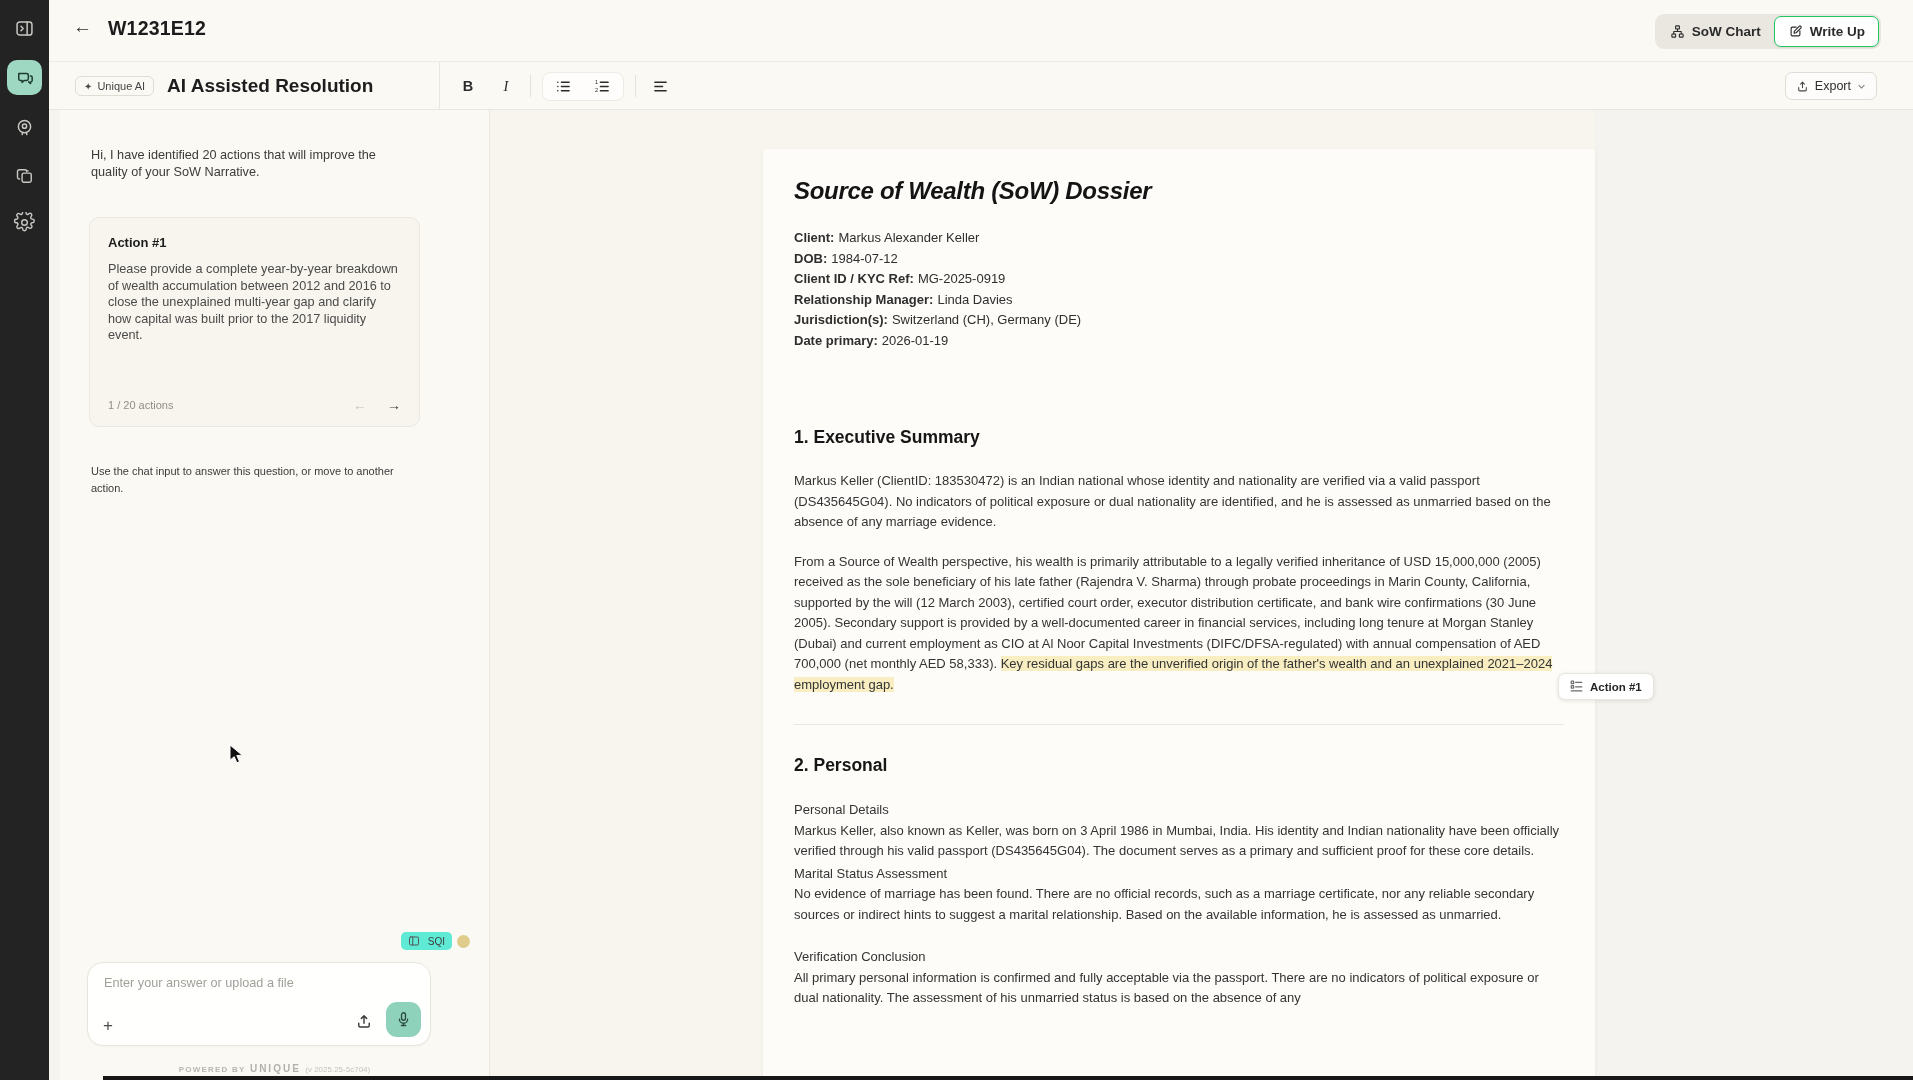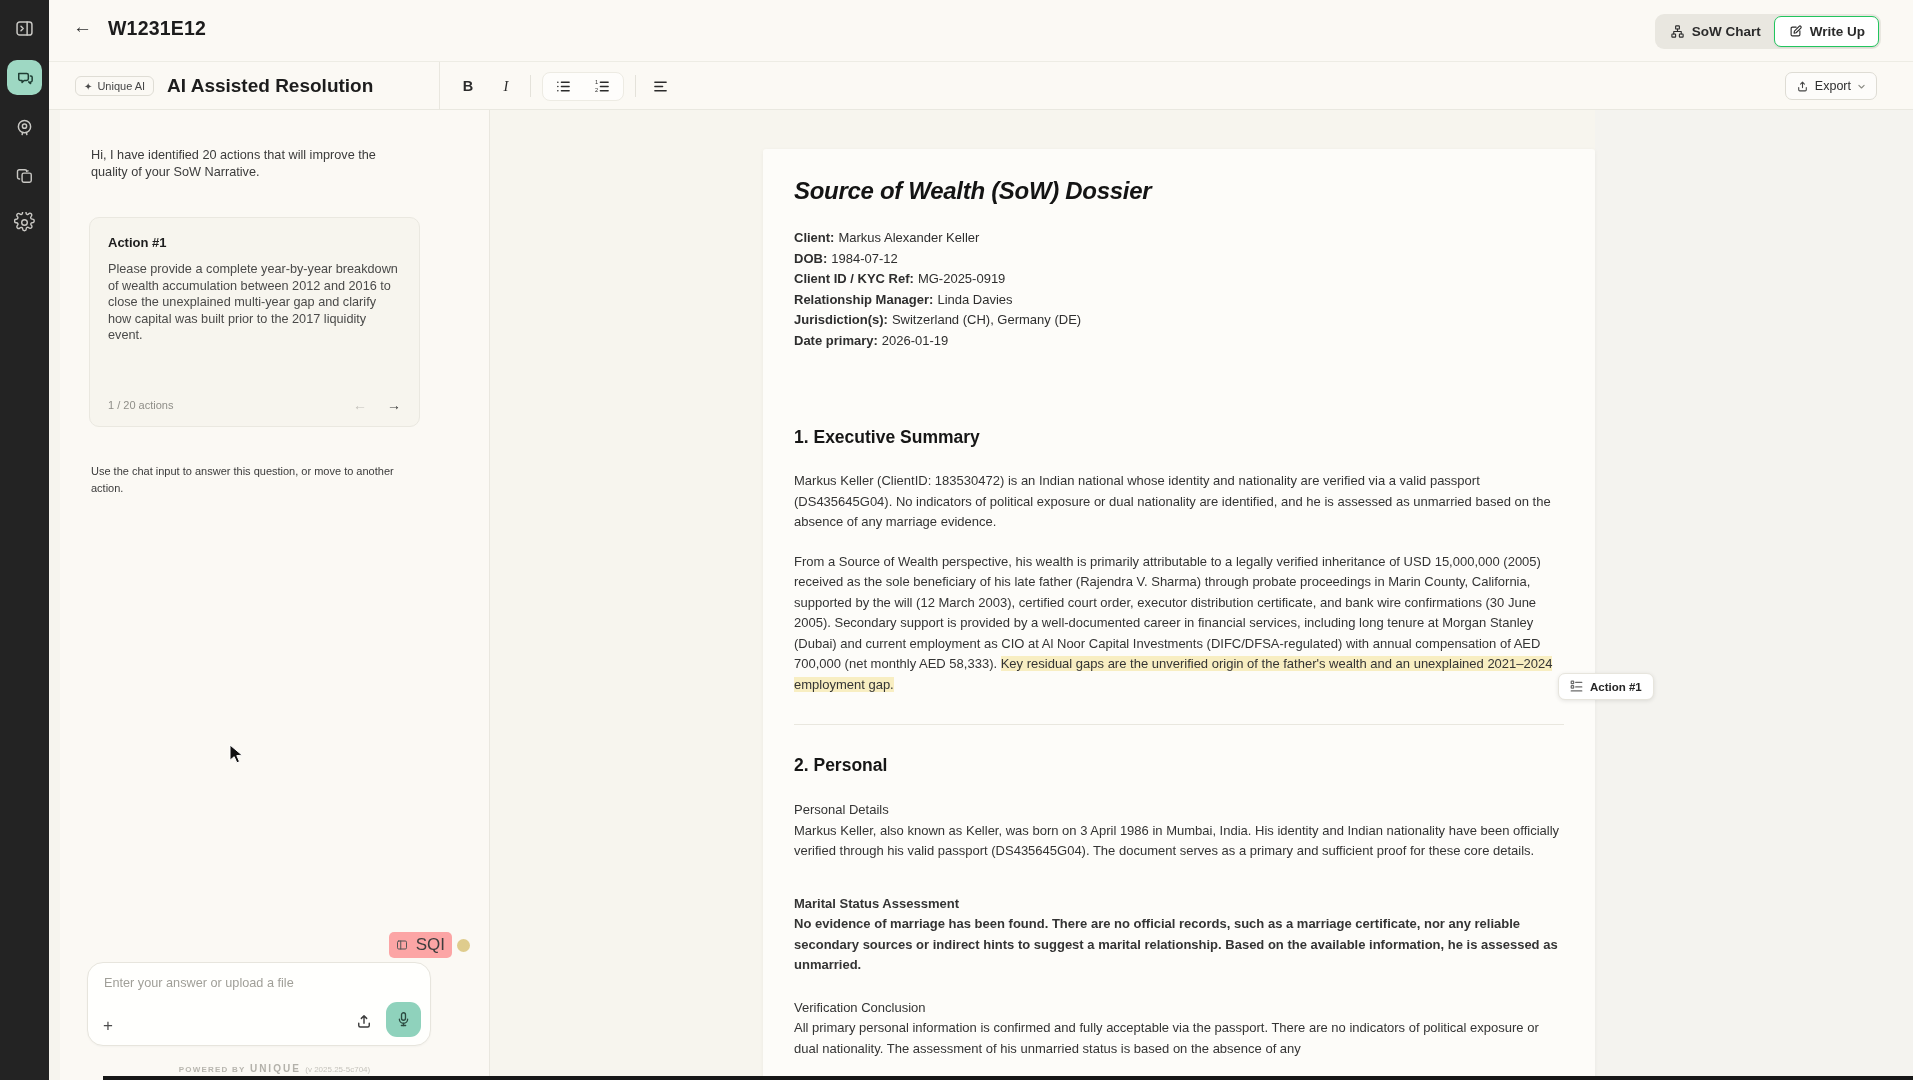--- a/index.html
+++ b/index.html
@@ -43,21 +43,21 @@
   .card { position:absolute; left:29px; top:107px; width:331px; height:210px; background:#f7f5ee; border:1px solid #eae8e0; border-radius:10px; padding:17px 18px 13px; display:flex; flex-direction:column; }
   .card-title { font-size:13px; font-weight:bold; color:#1d1d1d; }
   .card-body { margin-top:11px; font-size:12.7px; line-height:16.6px; color:#4a4a49; }
   .card-foot { margin-top:auto; display:flex; align-items:center; justify-content:space-between; }
   .card-count { font-size:11px; color:#8f8e88; }
   .card-arrows { display:flex; align-items:center; gap:20px; }
   .arrow-prev { font-size:14px; color:#c5c3bc; cursor:default; }
   .arrow-next { font-size:14px; color:#3c3c3b; cursor:pointer; }
   .hint { position:absolute; left:31px; top:353px; width:322px; font-size:11px; line-height:17px; color:#3b3b3b; }
   .sqi-row { position:absolute; right:19px; top:822px; display:flex; align-items:center; gap:5px; }
-  .sqi-badge { display:flex; align-items:center; gap:8px; background:#fca5a5; border-radius:5px; padding:3px 7px; font-size:17px; color:#3d3d3d; cursor:pointer; }
+  .sqi-badge { display:flex; align-items:center; gap:8px; background:#5eead4; border-radius:5px; padding:3px 7px; font-size:10px; color:#3d3d3d; cursor:pointer; }
   .sqi-badge svg { color:#555; }
   .sqi-dot { width:13px; height:13px; border-radius:50%; background:#d9c47a; opacity:.85; }
   .inputbox { position:absolute; left:27px; top:852px; width:344px; height:84px; background:#fffffd; border:1px solid #e7e5dd; border-radius:16px; box-shadow:0 1px 2px rgba(0,0,0,.03); }
   .inputbox input { position:absolute; left:16px; top:13px; width:300px; border:none; outline:none; background:transparent; font-size:12.7px; color:#333; font-family:inherit; }
   .inputbox input::placeholder { color:#a09f98; }
   .plus { position:absolute; left:15px; bottom:11px; font-size:17px; color:#4c4c4c; line-height:1; cursor:pointer; }
   .upload { position:absolute; right:57px; bottom:11px; color:#3c3c3c; cursor:pointer; }
   .mic { position:absolute; right:9px; bottom:8px; width:35px; height:35px; border-radius:11px; background:#8fd2bc; display:flex; align-items:center; justify-content:center; color:#2c4a40; cursor:pointer; }
   .powered { position:absolute; left:0; right:0; top:948px; text-align:center; white-space:nowrap; }
   .pw-by { font-size:8px; letter-spacing:1.2px; color:#b8b6af; font-weight:600; }
@@ -72,21 +72,21 @@
   .meta { margin-top:23px; font-size:13px; line-height:20.5px; color:#2e2e2e; }
   .meta b { font-weight:bold; }
   .meta .v { margin-left:4px; }
   .h2a { margin-top:76px; font-size:17.5px; font-weight:bold; color:#161616; }
   .h2b { margin-top:30px; font-size:17.5px; font-weight:bold; color:#161616; }
   .para { font-size:13px; line-height:20.5px; color:#343434; }
   .p1 { margin-top:23px; }
   .p2 { margin-top:19px; }
   .hl { background:#f8eec2; }
   .doc-hr { margin-top:29px; border:none; border-top:1px solid #e9e7df; }
-  .blk1 { margin-top:24px; } .blk2 { margin-top:32px;font-weight:bold; } .blk3 { margin-top:22px; }
+  .blk1 { margin-top:24px; } .blk2 { margin-top:2px; } .blk3 { margin-top:22px; }
   .pill { position:absolute; left:1118px; top:563px; display:flex; align-items:center; gap:7px; padding:6px 11px; background:#ffffff; border:1px solid #e7e5dd; border-radius:7px; box-shadow:0 1px 4px rgba(0,0,0,.10); font-size:11.5px; font-weight:bold; color:#262626; cursor:pointer; z-index:10; }
   .pill svg { color:#6b6b6b; }
 
   .cursor { position:absolute; left:229px; top:744px; z-index:60; pointer-events:none; }
   .bottom-strip { position:absolute; left:103px; right:0; bottom:0; height:4px; background:#171717; z-index:50; }
 </style>
 </head>
 <body>
 
 <div class="app">

